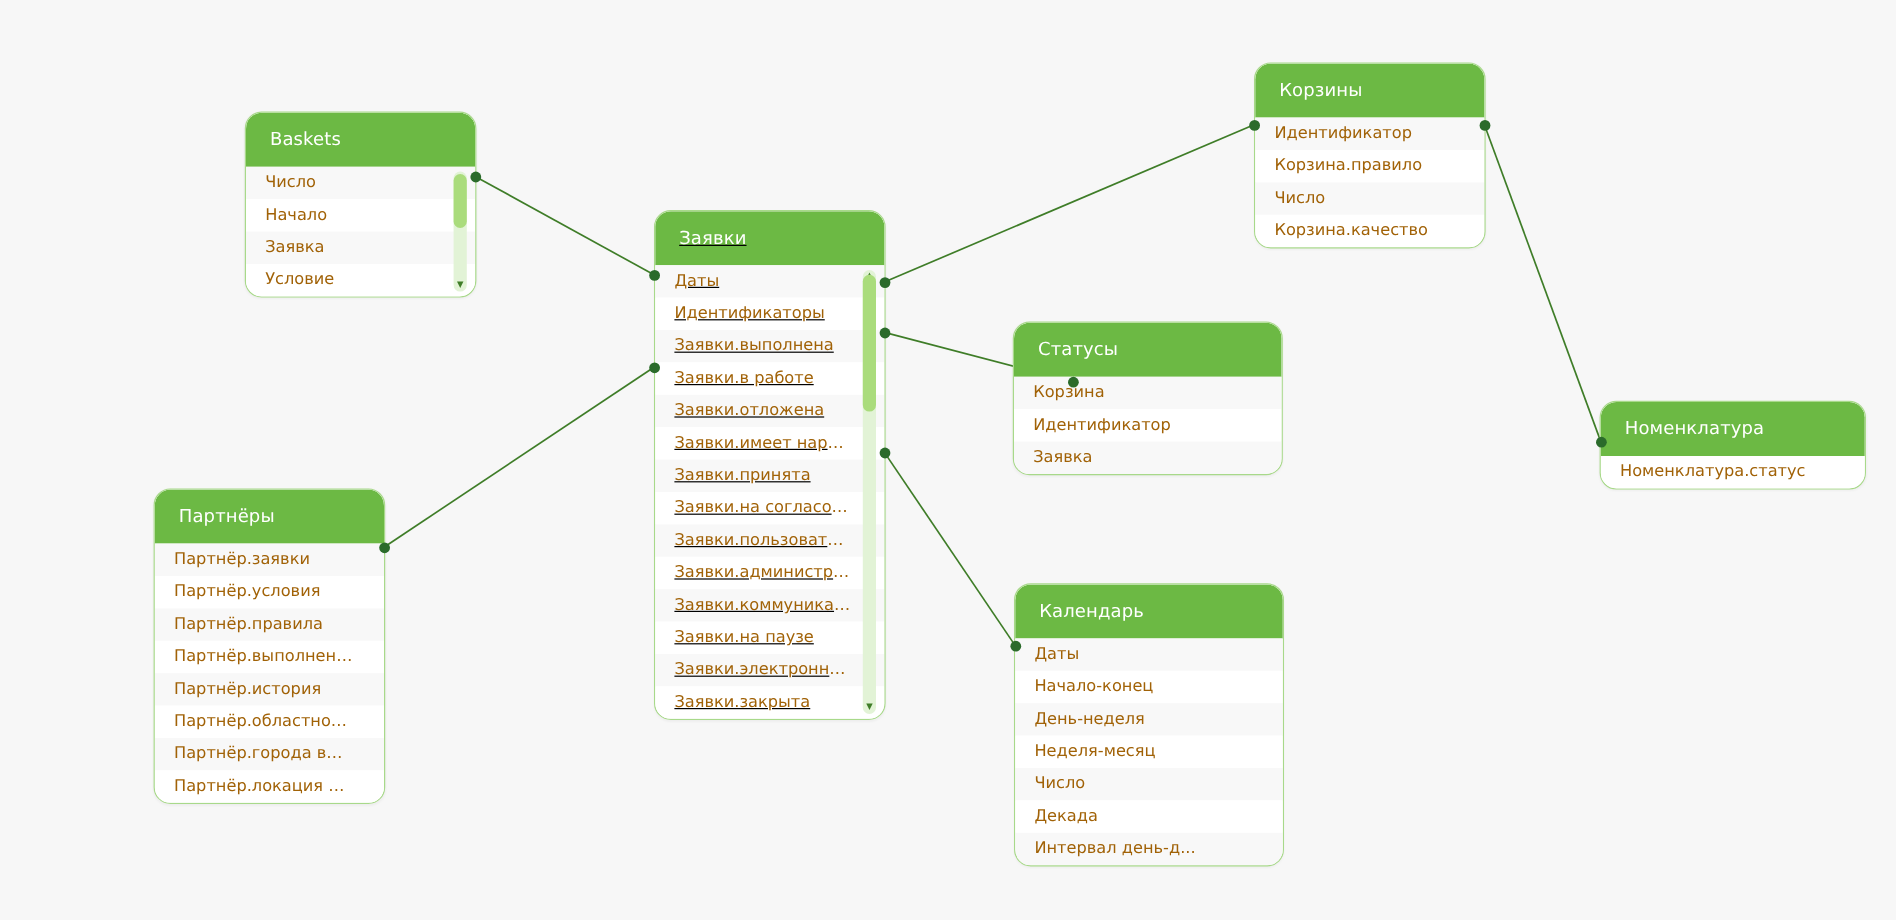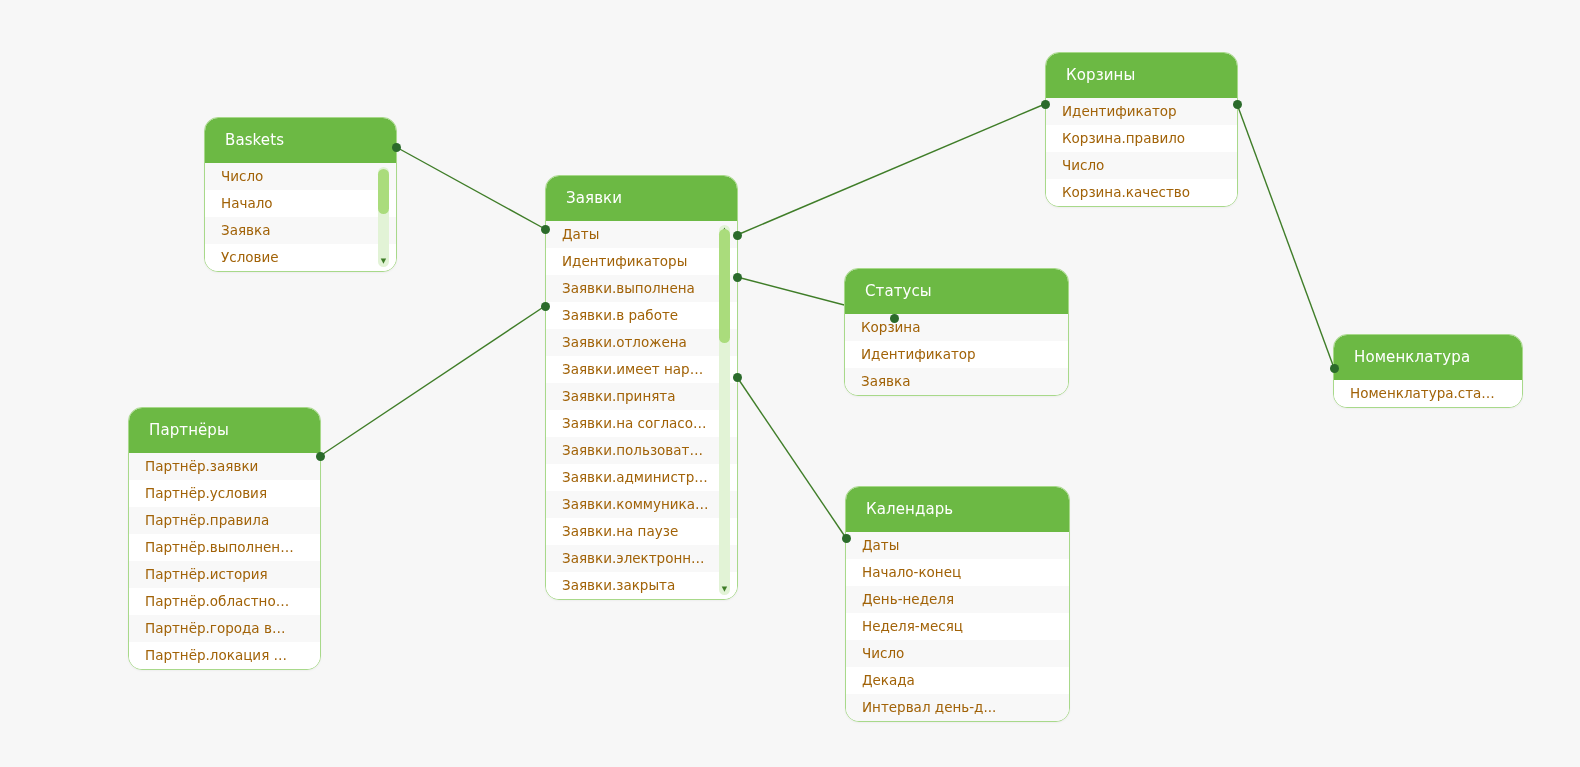--- a/index.html
+++ b/index.html
@@ -119,37 +119,37 @@
 <div id="canvas">
   <svg id="links" width="1580" height="767">
       <line x1="396" y1="147" x2="545" y2="229" stroke="#3f7d28" stroke-width="1.4"></line>
       <line x1="737" y1="235" x2="1045" y2="104" stroke="#3f7d28" stroke-width="1.4"></line>
       <line x1="737" y1="277" x2="894" y2="318" stroke="#3f7d28" stroke-width="1.4"></line>
       <line x1="737" y1="377" x2="846" y2="538" stroke="#3f7d28" stroke-width="1.4"></line>
       <line x1="320" y1="456" x2="545" y2="306" stroke="#3f7d28" stroke-width="1.4"></line>
       <line x1="1237" y1="104" x2="1334" y2="368" stroke="#3f7d28" stroke-width="1.4"></line>
     </svg>
   <div id="entities-layer">
-      <div class="entity" style="left: 204px; top: 93px; width: 193px; margin-top: 24px;">
+      <div class="entity" style="left: 204px; top: 93px; width: 193px;">
         <div class="entity-header">Baskets</div>
         <div class="entity-body">
           <div class="entity-rows">
             <div class="field-row alt">Число</div>
             <div class="field-row">Начало</div>
             <div class="field-row alt">Заявка</div>
             <div class="field-row">Условие</div>
           </div>
           <div class="scrollbar">
             <div class="scroll-arrow up">▲</div>
             <div class="scroll-thumb" style="top: 2px; height: 45px;"></div>
             <div class="scroll-arrow down">▼</div>
           </div>
         </div>
       </div>
-      <div class="entity" style="left: 545px; top: 175px; width: 193px;">
+      <div class="entity" style="left: 545px; top: 175px; width: 193px; text-decoration: underline;">
         <div class="entity-header">Заявки</div>
         <div class="entity-body">
           <div class="entity-rows">
             <div class="field-row alt">Даты</div>
             <div class="field-row">Идентификаторы</div>
             <div class="field-row alt">Заявки.выполнена</div>
             <div class="field-row">Заявки.в работе</div>
             <div class="field-row alt">Заявки.отложена</div>
             <div class="field-row">Заявки.имеет нарушения</div>
             <div class="field-row alt">Заявки.принята</div>
@@ -197,21 +197,21 @@
       <div class="entity" style="left: 844px; top: 268px; width: 225px;">
         <div class="entity-header">Статусы</div>
         <div class="entity-body">
           <div class="entity-rows">
             <div class="field-row alt">Корзина</div>
             <div class="field-row">Идентификатор</div>
             <div class="field-row alt">Заявка</div>
           </div>
         </div>
       </div>
-      <div class="entity" style="left: 1333px; top: 334px; width: 190px;">
+      <div class="entity" style="left: 1333px; top: 334px; width: 222px;">
         <div class="entity-header">Номенклатура</div>
         <div class="entity-body">
           <div class="entity-rows">
             <div class="field-row">Номенклатура.статус</div>
           </div>
         </div>
       </div>
       <div class="entity" style="left: 845px; top: 486px; width: 225px;">
         <div class="entity-header">Календарь</div>
         <div class="entity-body">

